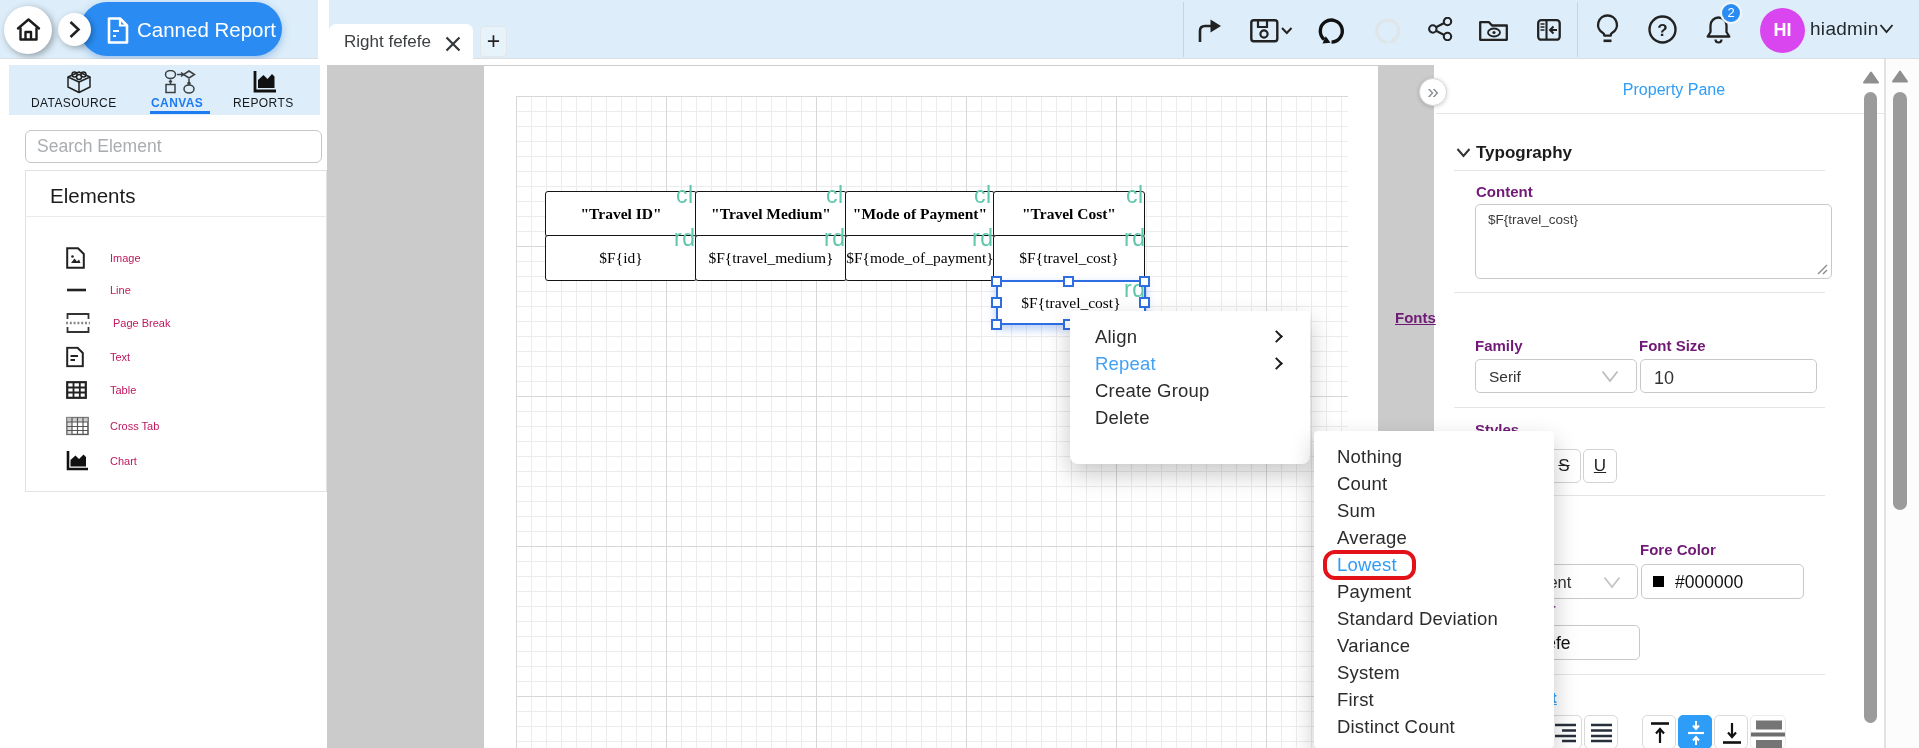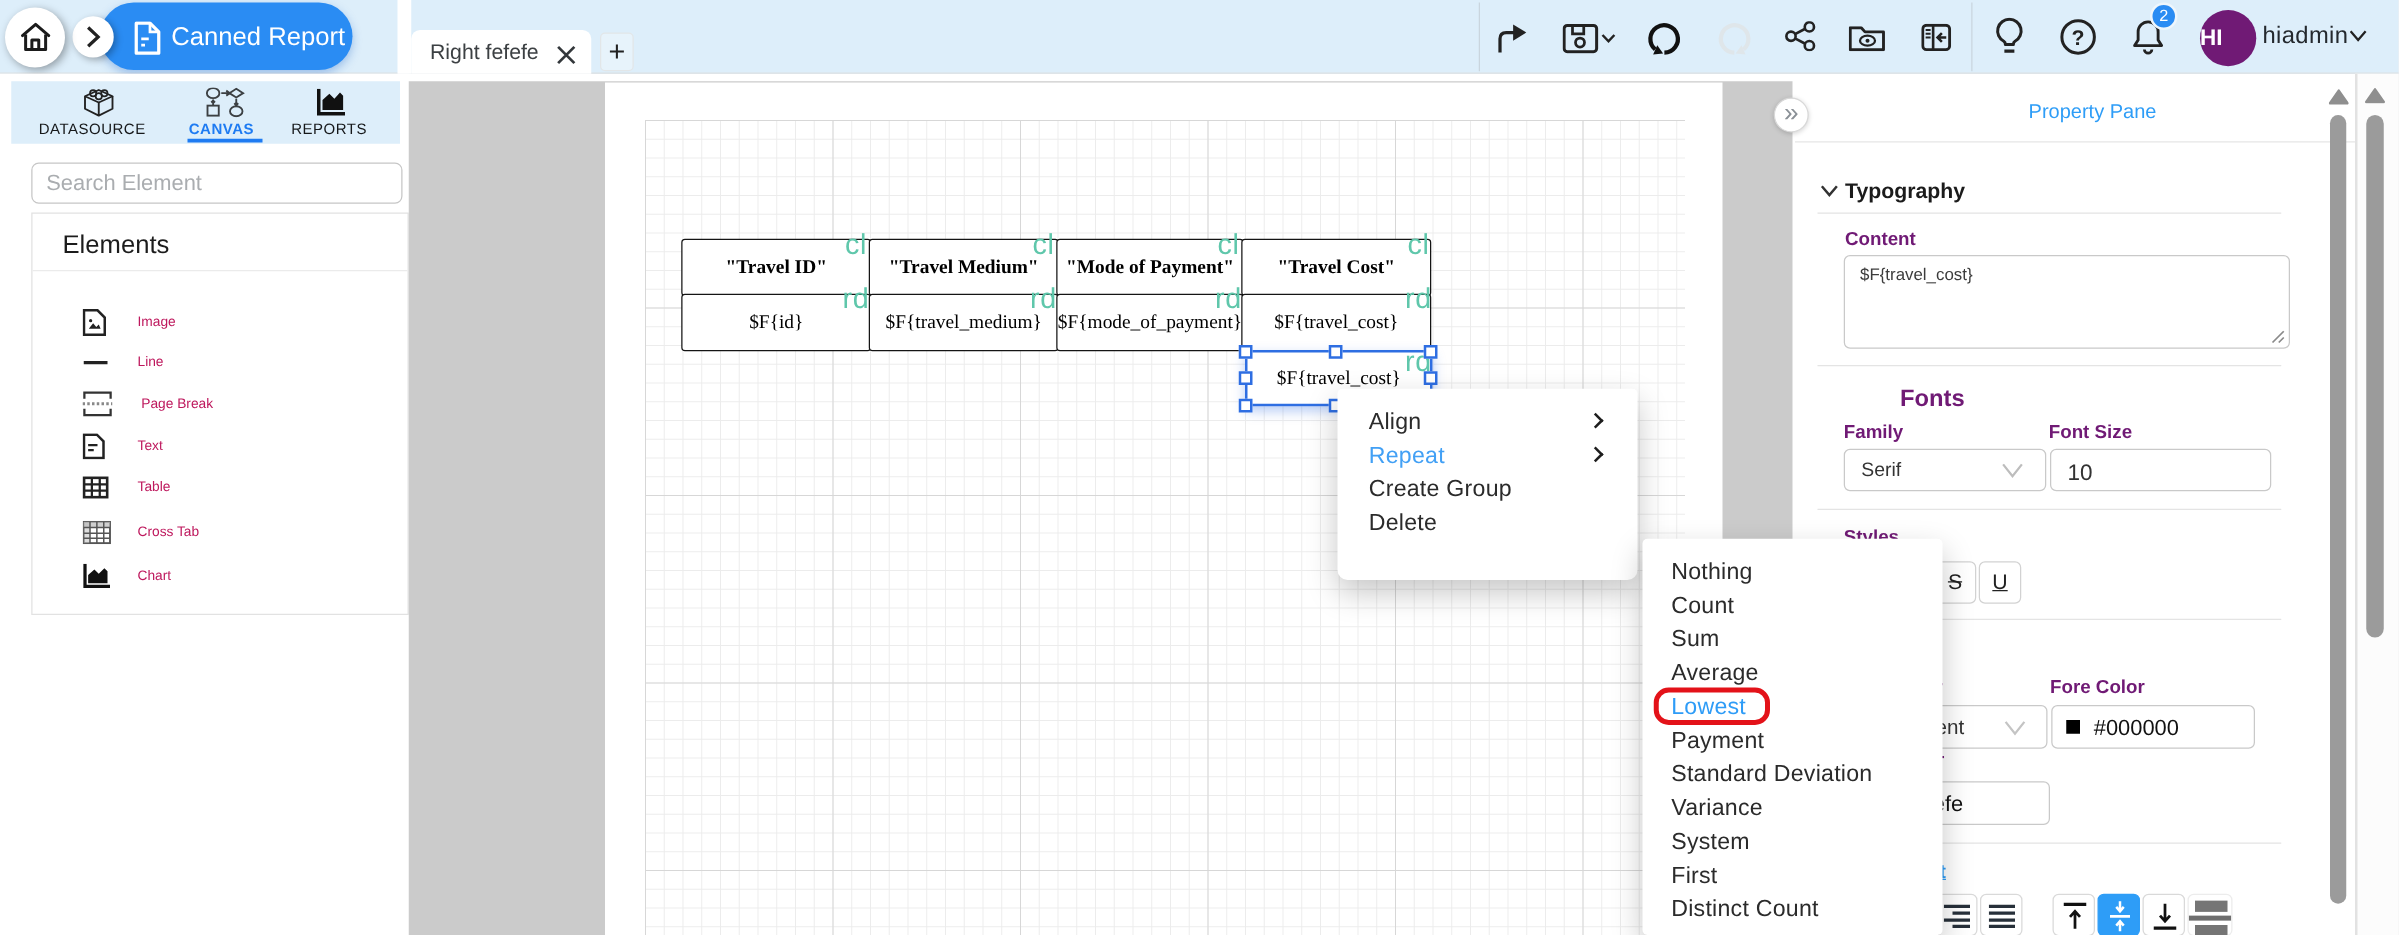--- a/index.html
+++ b/index.html
@@ -18,22 +18,22 @@
   #circle-next { left:58px; top:13px; width:33px; height:33px; border-radius:50%; background:#fff;
                  box-shadow:2px 2px 6px rgba(0,0,0,.3); }
   .tab { left:329px; top:24px; width:144px; height:35px; background:#fff; border-radius:7px 7px 0 0;
          color:#3c4043; font-size:17px; }
   .tab .lbl{ position:absolute; left:15px; top:8px; }
   #plusbtn { left:480px; top:26px; width:27px; height:31px; background:#e7f3fb; border:1px solid #e2e6e8; border-radius:4px;
              color:#222; font-size:23px; font-weight:300; text-align:center; line-height:28px; }
   .tb-div { top:2px; width:1px; height:55px; background:#c9d5de; }
   #badge { left:1720px; top:2px; width:22px; height:22px; background:#2a8cf3; border-radius:50%;
            border:2px solid #eef6fc; color:#fff; font-size:13px; text-align:center; line-height:18px; z-index:2; }
-  #avatar { left:1760px; top:8px; width:45px; height:45px; background:#701a75; border-radius:50%;
-            color:#fff; font-size:18px; font-weight:bold; text-align:left; line-height:45px; }
+  #avatar { left:1760px; top:8px; width:45px; height:45px; background:#d946ef; border-radius:50%;
+            color:#fff; font-size:18px; font-weight:bold; text-align:center; line-height:45px; }
   #uname { left:1810px; top:18px; font-size:19px; color:#24292e; letter-spacing:.3px; }
 
   
   #lpanel { left:0; top:59px; width:327px; height:689px; background:#fff; }
   #ltabs { left:9px; top:65px; width:311px; height:50px; background:#ddeefa; }
   .ltab-lbl { position:absolute; top:96px; font-size:12px; color:#16181a; letter-spacing:.4px; }
   #canvas-underline { left:150px; top:110.5px; width:60px; height:3px; background:#1e7bf2; }
   #searchbox { left:25px; top:130px; width:297px; height:33px; border:1.5px solid #c6c6c6; border-radius:6px;
                background:#fff; color:#aaadb0; font-size:17.5px; }
   #searchbox span { position:absolute; left:11px; top:5px; }
@@ -322,21 +322,21 @@
 <div class="abs pp-h1" style="left:1476px;top:143px">Typography</div>
 <div class="pp-div" style="top:170px"></div>
 <div class="abs pp-h2" style="left:1476px;top:183px">Content</div>
 <div class="abs ppbox" style="left:1475px;top:204px;width:357px;height:75px">
   <span style="position:absolute;left:12px;top:7px;font-size:13.5px;color:#3c3c3c">$F{travel_cost}</span>
   <svg style="position:absolute;right:3px;bottom:3px" width="11" height="11" viewBox="0 0 11 11">
     <path d="M10 1 L1 10 M10 6 L6 10" stroke="#8a8a8a" stroke-width="1.4"></path>
   </svg>
 </div>
 <div class="pp-div" style="top:292px"></div>
-<div class="abs pp-h2" style="left:1520px;top:309px;font-size:19px;">Fonts</div>
+<div class="abs pp-h2" style="left:1395px;top:309px;font-size:15px;text-decoration:underline">Fonts</div>
 <div class="abs pp-h2" style="left:1475px;top:337px">Family</div>
 <div class="abs pp-h2" style="left:1639px;top:337px">Font Size</div>
 <div class="abs ppbox" style="left:1475px;top:359px;width:162px;height:34px">
   <span style="position:absolute;left:13px;top:8px;font-size:15.5px;color:#333">Serif</span>
   <svg style="position:absolute;right:17px;top:10px" width="18" height="13" viewBox="0 0 18 13">
     <path d="M1.5 1.5 L9 11 L16.5 1.5" fill="none" stroke="#bdbdbd" stroke-width="1.8"></path>
   </svg>
 </div>
 <div class="abs ppbox" style="left:1640px;top:359px;width:177px;height:34px">
   <span style="position:absolute;left:13px;top:8px;font-size:18px;color:#333">10</span>

